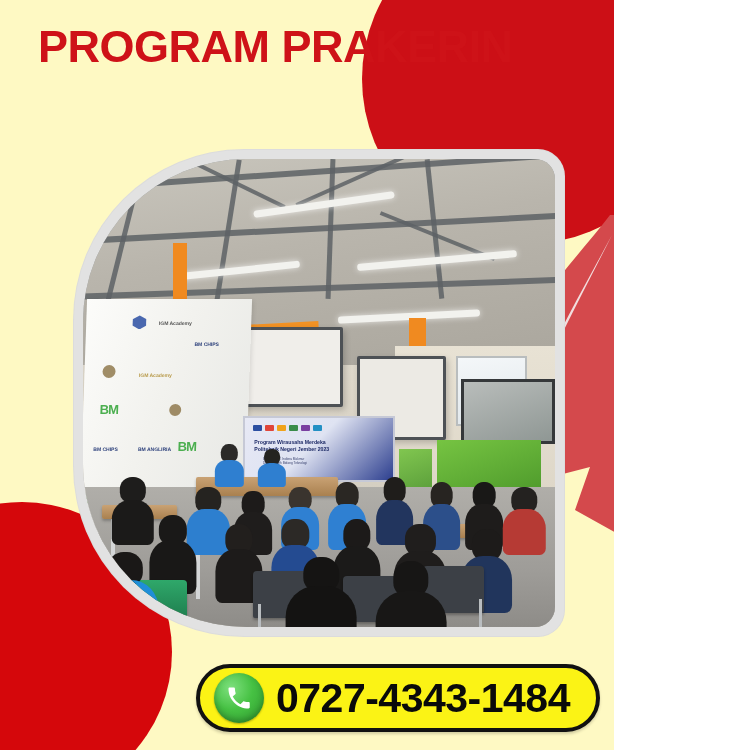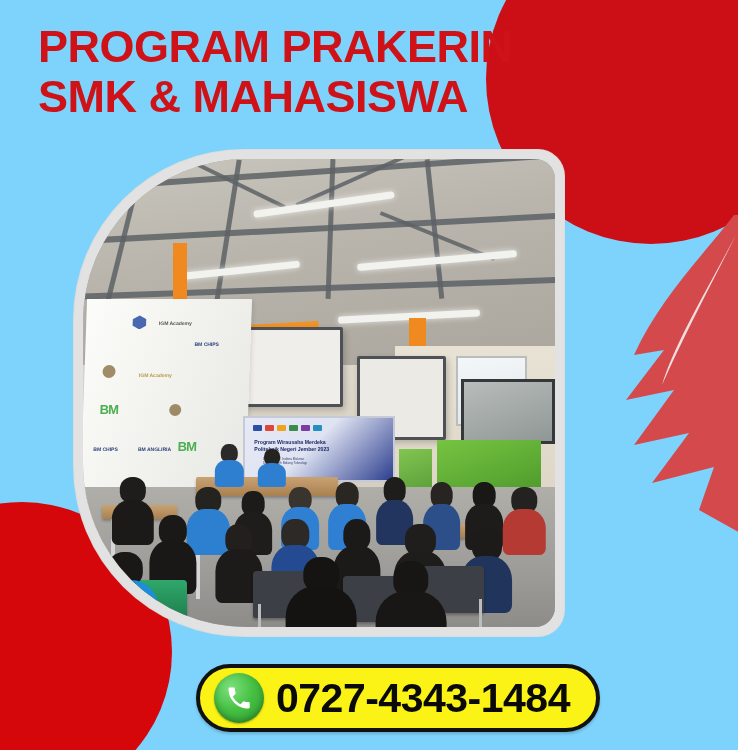--- a/index.html
+++ b/index.html
@@ -3,22 +3,22 @@
 <meta charset="utf-8">
 <style>
   * { margin:0; padding:0; box-sizing:border-box; }
   html, body {
     width:750px; height:750px;
     font-family:"Liberation Sans", sans-serif;
     overflow:hidden;
   }
   #poster {
     position:relative;
-    width:738px; height:750px;
-    background:#7dd3fc;
+    width:614px; height:750px;
+    background:#fef9c3;
     overflow:hidden;
   }
 
   
   .deco-circle-tr {
     position:absolute;
     width:330px; height:330px;
     border-radius:50%;
     background:#CC0F16;
     right:-78px; top:-86px;
@@ -267,21 +267,20 @@
 
   <div class="deco-feather">
     <svg viewBox="0 0 140 340" preserveAspectRatio="none" aria-hidden="true">
       <path d="M130 10 C 95 55, 55 95, 30 150 L 60 145 L 22 195 L 70 185 L 30 240 L 85 228 L 48 278 L 110 262 L 95 305 L 140 330 L 140 10 Z" fill="#D4494C"></path>
       <path d="M132 30 C 100 90, 70 140, 58 180 C 80 130, 108 78, 132 30 Z" fill="#f7f7f7" opacity=".85"></path>
     </svg>
   </div>
 
   <div class="headline">
     <div class="line">PROGRAM PRAKERIN</div>
-    <div class="line">SMK &amp; MAHASISWA</div>
   </div>
 
   <div class="photo-frame">
     <div class="photo">
       <div class="scene">
 
         <div class="ceiling"></div>
 
         <div class="roof-beam" style="left:-4%;top:2%;width:112%;height:6px;transform:rotate(-4deg);"></div>
         <div class="roof-beam" style="left:-4%;top:14%;width:112%;height:6px;transform:rotate(-3deg);"></div>

